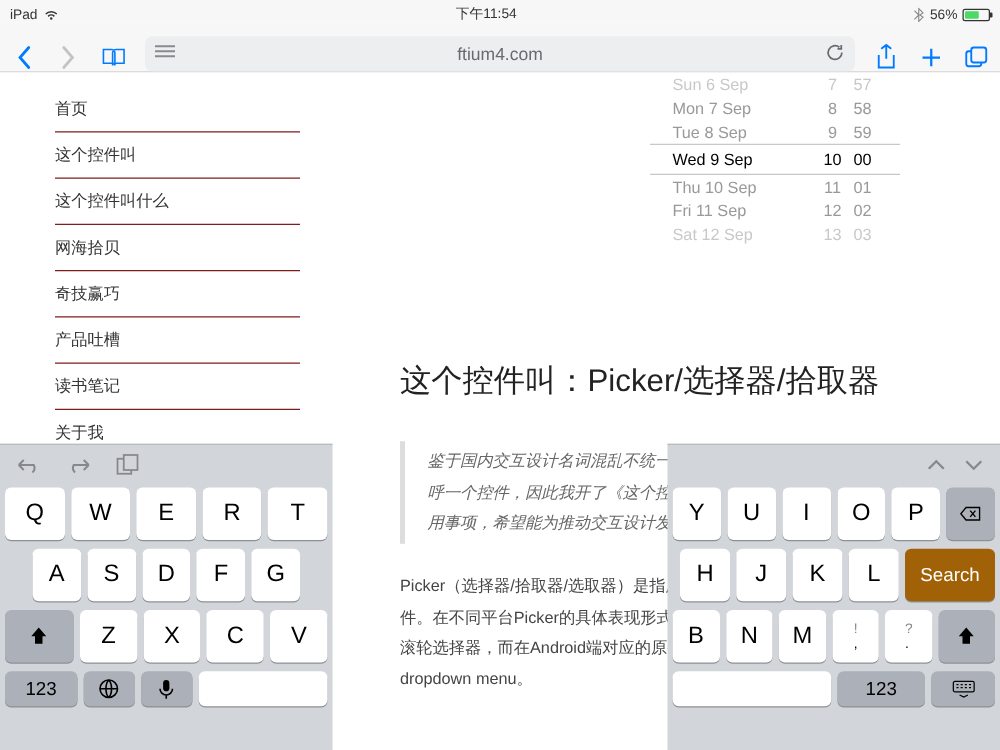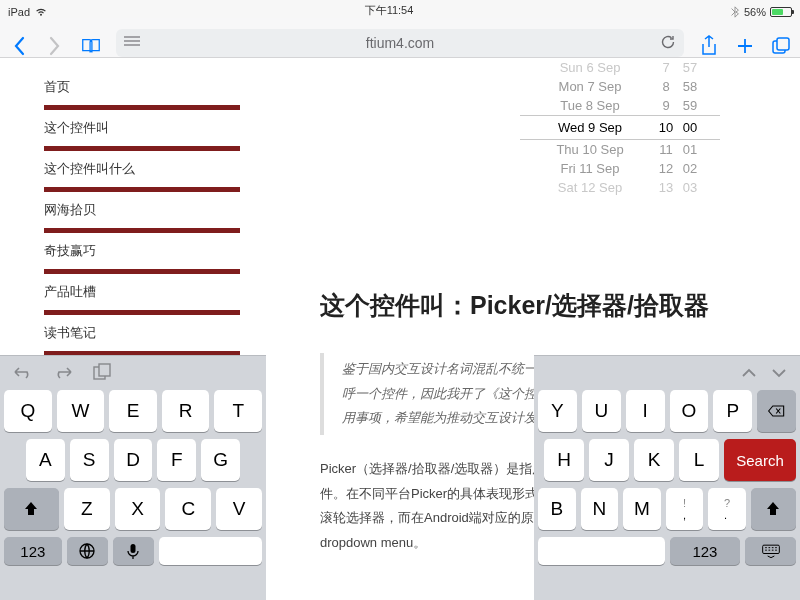--- a/index.html
+++ b/index.html
@@ -12,48 +12,48 @@
 .battery::after{content:"";position:absolute;right:-3px;top:2px;width:2px;height:4px;background:#333;border-radius:0 1px 1px 0}
 .battery-fill{position:absolute;left:1px;top:1px;bottom:1px;width:56%;background:#4cd964;border-radius:1px}
 .browser-bar{height:40px;background:#f7f7f8;border-bottom:1px solid #d4d4d6;display:flex;align-items:flex-end;padding:0 8px;gap:14px}
 .bb-btn{width:22px;height:22px;display:flex;align-items:center;justify-content:center;color:#007aff}
 .bb-btn.disabled{color:#c3c3c5}
 .url-bar{flex:1;height:28px;background:#eceef0;border-radius:6px;display:flex;align-items:center;justify-content:center;position:relative;color:#6a6a6e;font-size:14px}
 .url-bar .reader{position:absolute;left:8px;color:#8a8a8e}
 .url-bar .reload{position:absolute;right:8px;color:#6a6a6e}
 .content{position:absolute;top:58px;left:0;right:0;bottom:0;display:flex;background:#fff}
 .sidebar{width:240px;padding:20px 0 0 44px}
-.side-item{font-size:13px;color:#333;padding:9px 0;border-bottom:5px solid #7f1d1d;cursor:pointer}
+.side-item{font-size:13px;color:#333;padding:9px 0;border-bottom:1px solid #7f1d1d;cursor:pointer}
 .side-item:first-child{border-top:none;padding-top:0}
 .search-box{margin-top:28px;width:140px;height:22px;border:1px solid #7bb1e0;padding:0 4px;font-size:12px;display:flex;align-items:center;position:relative}
 .search-box::before{content:"";position:absolute;left:4px;top:4px;bottom:4px;width:1px;background:#2a6dc0}
 .search-box span{margin-left:6px;color:#b8b8b8}
 .main{flex:1;padding:0 40px 0 80px;position:relative}
 .picker-widget{position:absolute;top:0;right:80px;width:200px;text-align:center;font-size:13px}
 .picker-row{display:flex;justify-content:space-between;padding:2px 18px;color:#c8c8c8}
 .picker-row.near{color:#999}
 .picker-row.sel{color:#000;font-weight:500;border-top:1px solid #c8c8c8;border-bottom:1px solid #c8c8c8;padding:4px 18px}
-.picker-row span:nth-child(1){flex:2;text-align:center;padding-right:12px}
+.picker-row span:nth-child(1){flex:2;text-align:left;padding-right:12px}
 .picker-row span:nth-child(2){flex:0 0 24px}
 .picker-row span:nth-child(3){flex:0 0 24px}
 .article{margin-top:230px}
-.article h1{font-size:25px;font-weight:700;color:#222;line-height:1.4;margin-bottom:30px}
+.article h1{font-size:25px;font-weight:400;color:#222;line-height:1.4;margin-bottom:30px}
 .quote{border-left:4px solid #ddd;padding:4px 0 4px 18px;color:#666;font-size:13px;line-height:1.9;font-style:italic;margin-bottom:22px}
 .body-text{font-size:13px;line-height:1.9;color:#444}
 
 .kb{position:absolute;bottom:0;width:266px;height:245px;background:#d2d5da;border-top:1px solid #b8bbc0;padding:6px 4px 4px;font-family:-apple-system,Arial}
 .kb-left{left:0}
 .kb-right{right:0}
 .kb-top{height:28px;display:flex;align-items:center;gap:18px;padding:0 8px 4px;color:#86888c}
 .kb-right .kb-top{justify-content:flex-end;gap:12px}
 .kb-rows{display:flex;flex-direction:column;gap:7px}
 .kb-row{display:flex;gap:5px;justify-content:center}
 .key{background:#fff;border-radius:5px;box-shadow:0 1px 0 #8d9095;height:42px;display:flex;align-items:center;justify-content:center;font-size:19px;color:#000;flex:1;min-width:0}
 .key.fn{background:#acb1b9;color:#000}
-.key.search{background:#b91c1c;color:#fff;font-size:15px;flex:1.8}
+.key.search{background:#a16207;color:#fff;font-size:15px;flex:1.8}
 .key.shift{flex:1.2}
 .kb-row.row2-l{padding:0 22px}
 .kb-row.row2-r{padding-left:6px}
 .kb-row.bottom .key{height:28px}
 .key.num{flex:1.4;font-size:15px}
 .key.space{flex:2.5}
 .key svg{width:20px;height:20px}
 .punct{display:flex;flex-direction:column;font-size:11px;line-height:1.1}
 .punct .top{color:#888}
 </style>

